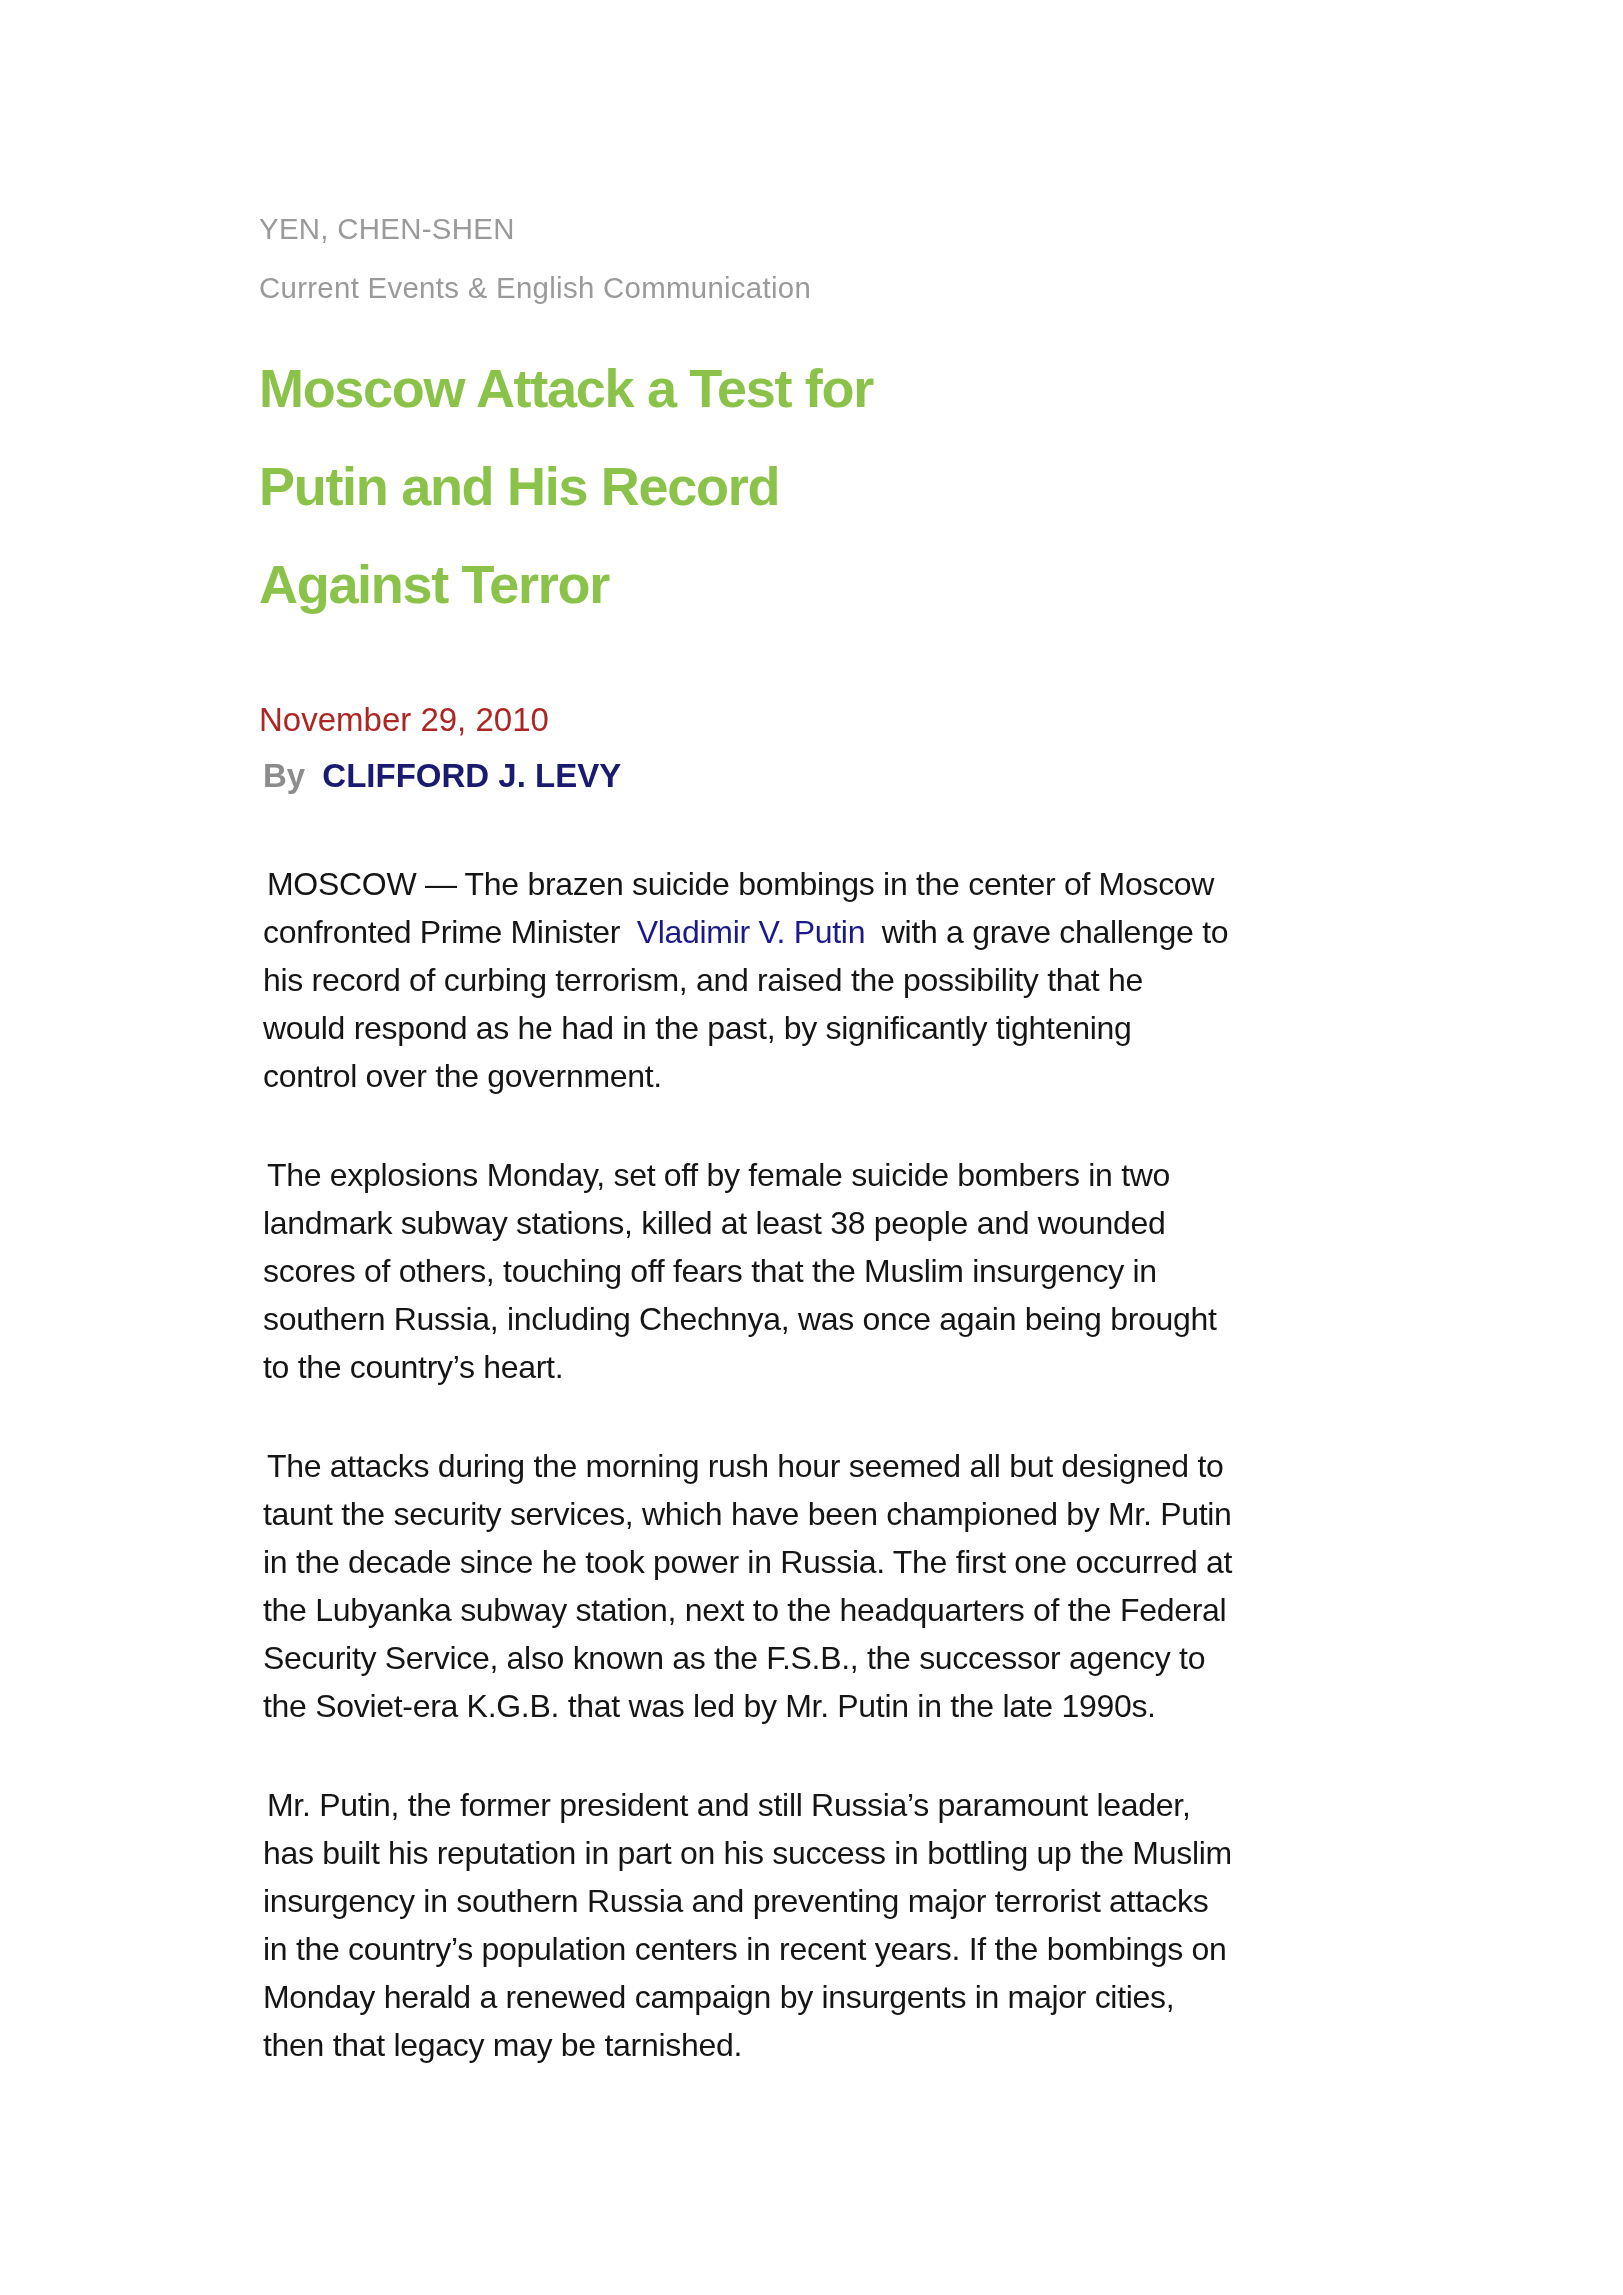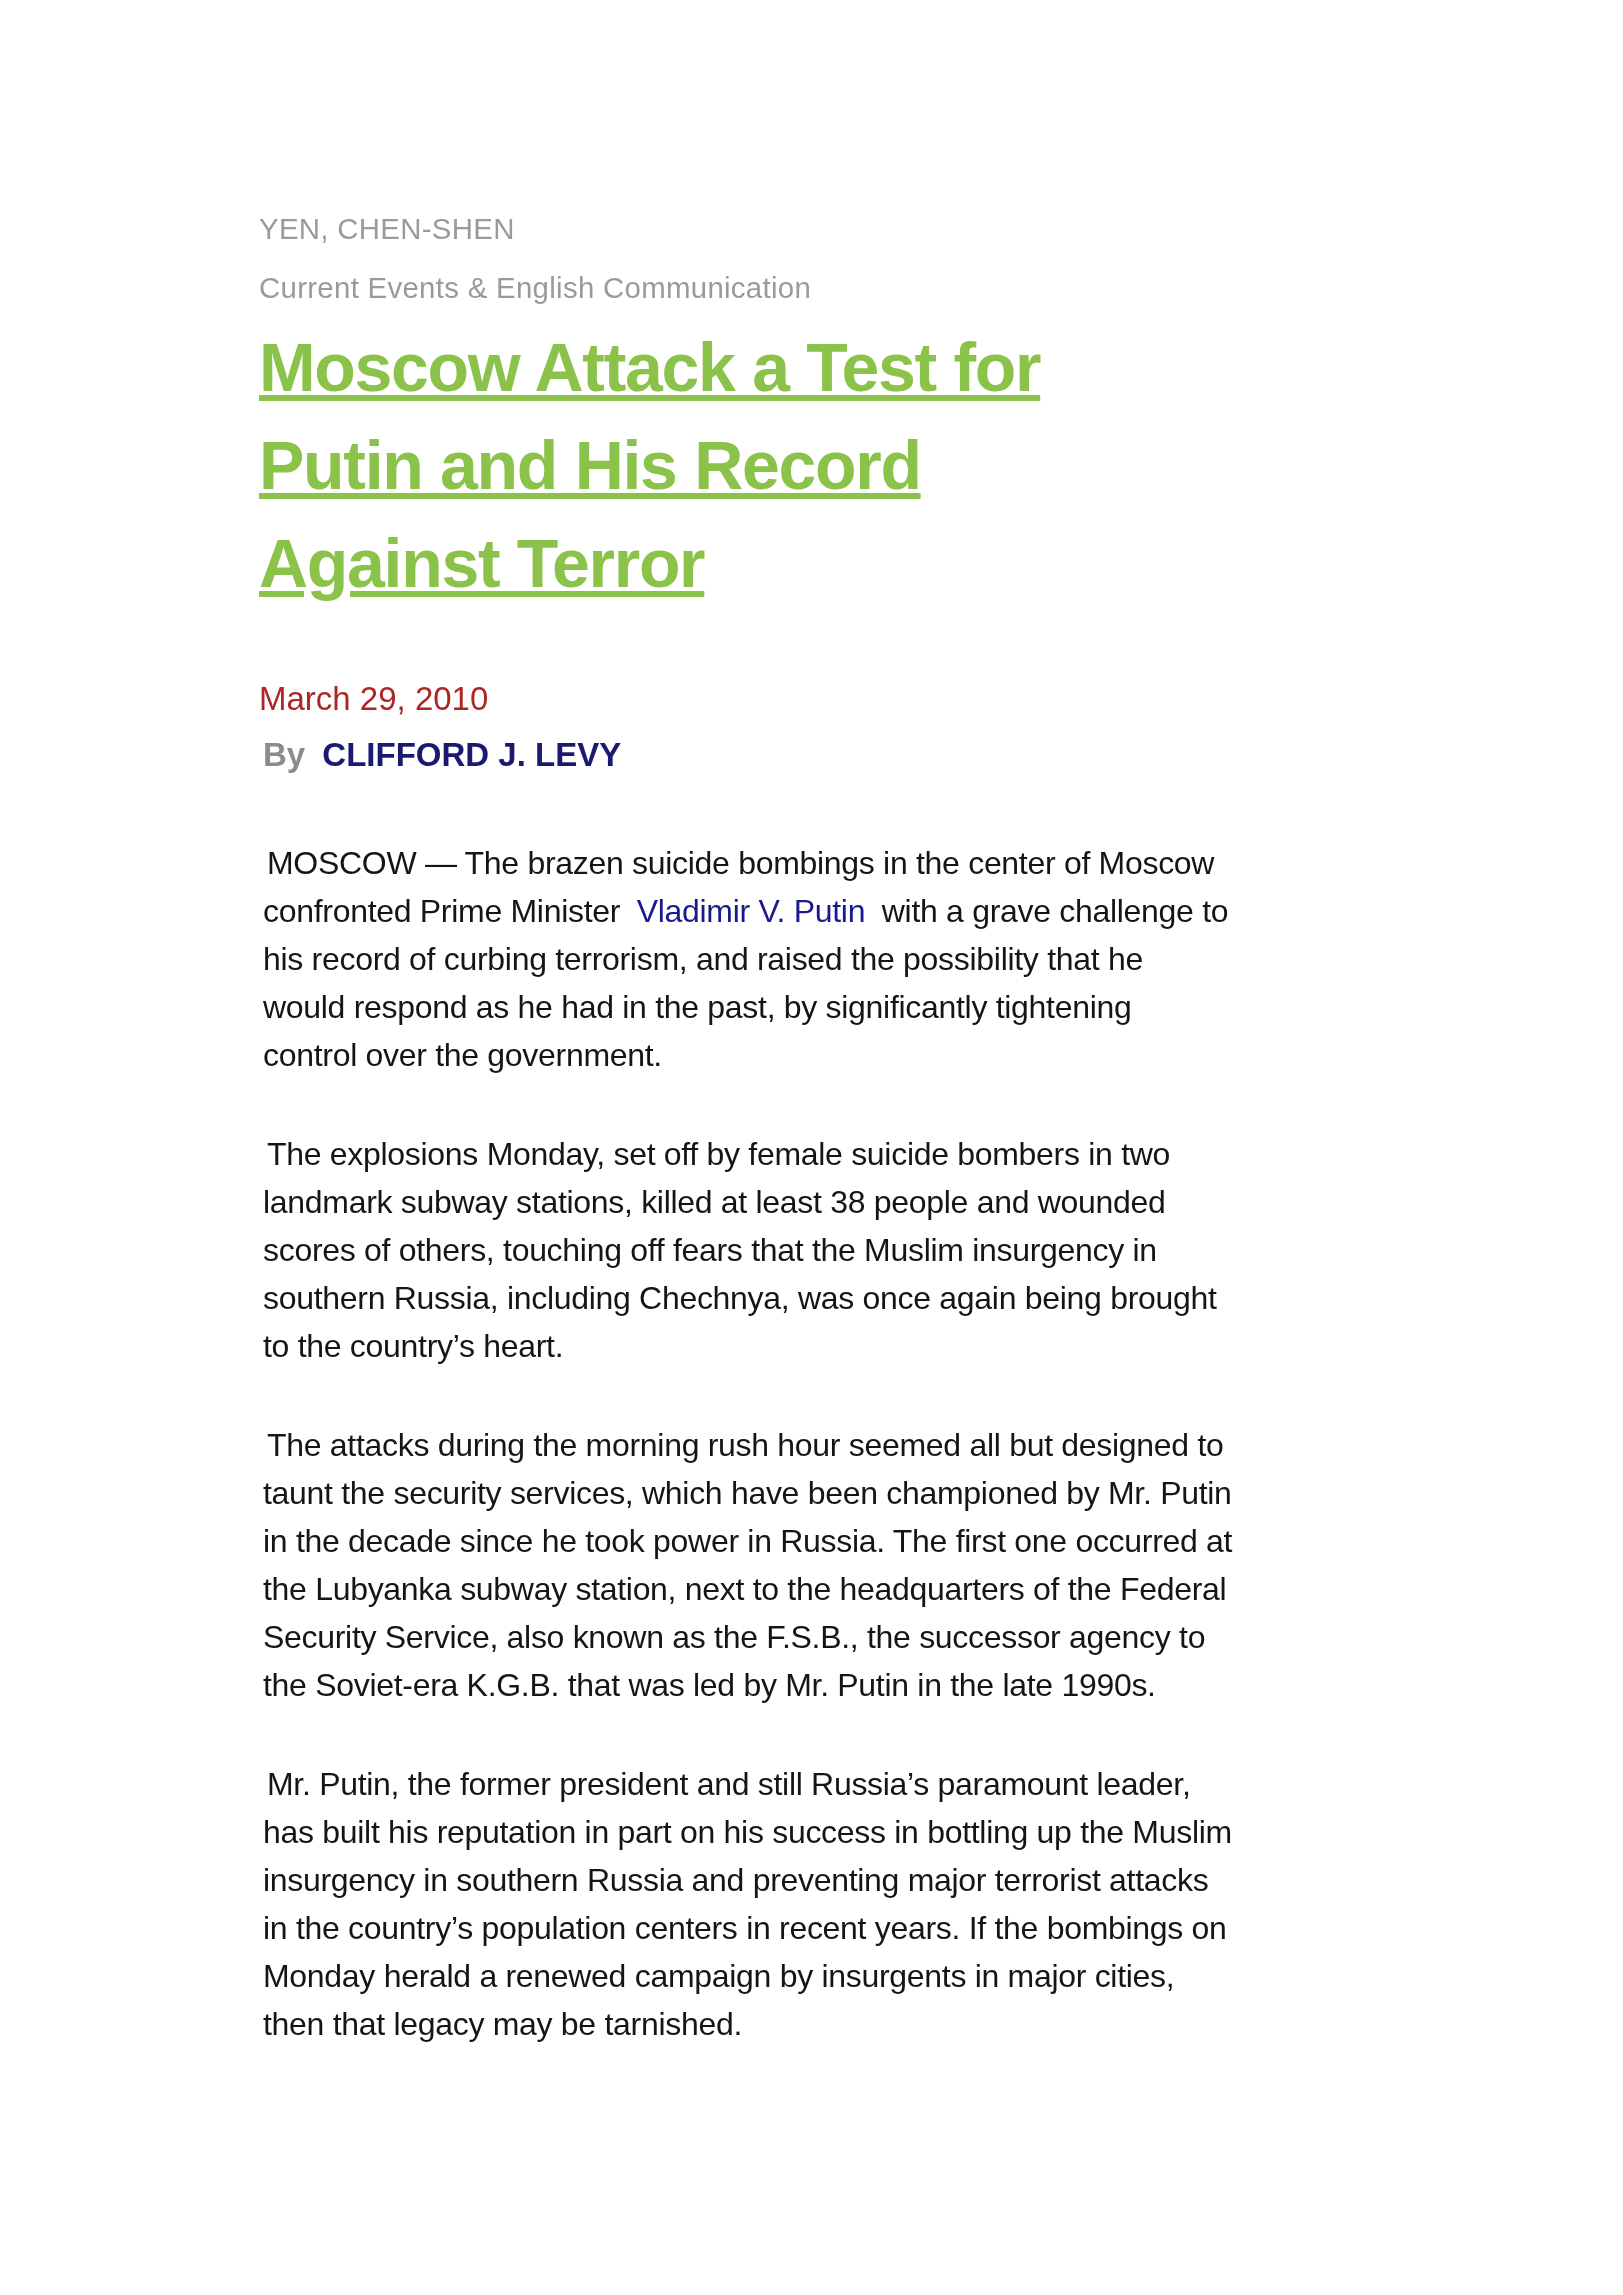--- a/index.html
+++ b/index.html
@@ -23,28 +23,27 @@
 
   .meta-line {
     font-size: 29.4px;
     line-height: 34px;
     color: var(--meta_gray, #9a9a9a);
     letter-spacing: 0.3px;
   }
   .meta-course { margin-top: 17px; }
 
   .article-title {
-    margin-top: 5px;
-    font-size: 68px;
+    margin-top: 26px;
+    font-size: 54px;
     line-height: 98px;
     font-weight: bold;
     letter-spacing: -1.3px;
     color: var(--title_green, #8bc34a);
     white-space: pre-line;
-    text-decoration: underline;
   }
 
   .article-date {
     margin-top: 55px;
     font-size: 33px;
     line-height: 48px;
     color: var(--date_red, #b22222);
   }
 
   .article-byline {
@@ -77,21 +76,21 @@
   <div class="content">
 
     <div class="meta-line meta-author">YEN, CHEN-SHEN</div>
 
     <div class="meta-line meta-course">Current Events &amp; English Communication</div>
 
     <h1 class="article-title">Moscow Attack a Test for
 Putin and His Record
 Against Terror</h1>
 
-    <div class="article-date">March 29, 2010</div>
+    <div class="article-date">November 29, 2010</div>
 
     <div class="article-byline">
       <span class="byline-prefix">By </span><span class="byline-author">CLIFFORD J. LEVY</span>
     </div>
 
     <div class="article-body">
         <p class="para"><span>MOSCOW — The brazen suicide bombings in the center of Moscow
 confronted Prime Minister </span><a class="inline-link" href="#">Vladimir V. Putin</a><span> with a grave challenge to
 his record of curbing terrorism, and raised the possibility that he
 would respond as he had in the past, by significantly tightening

